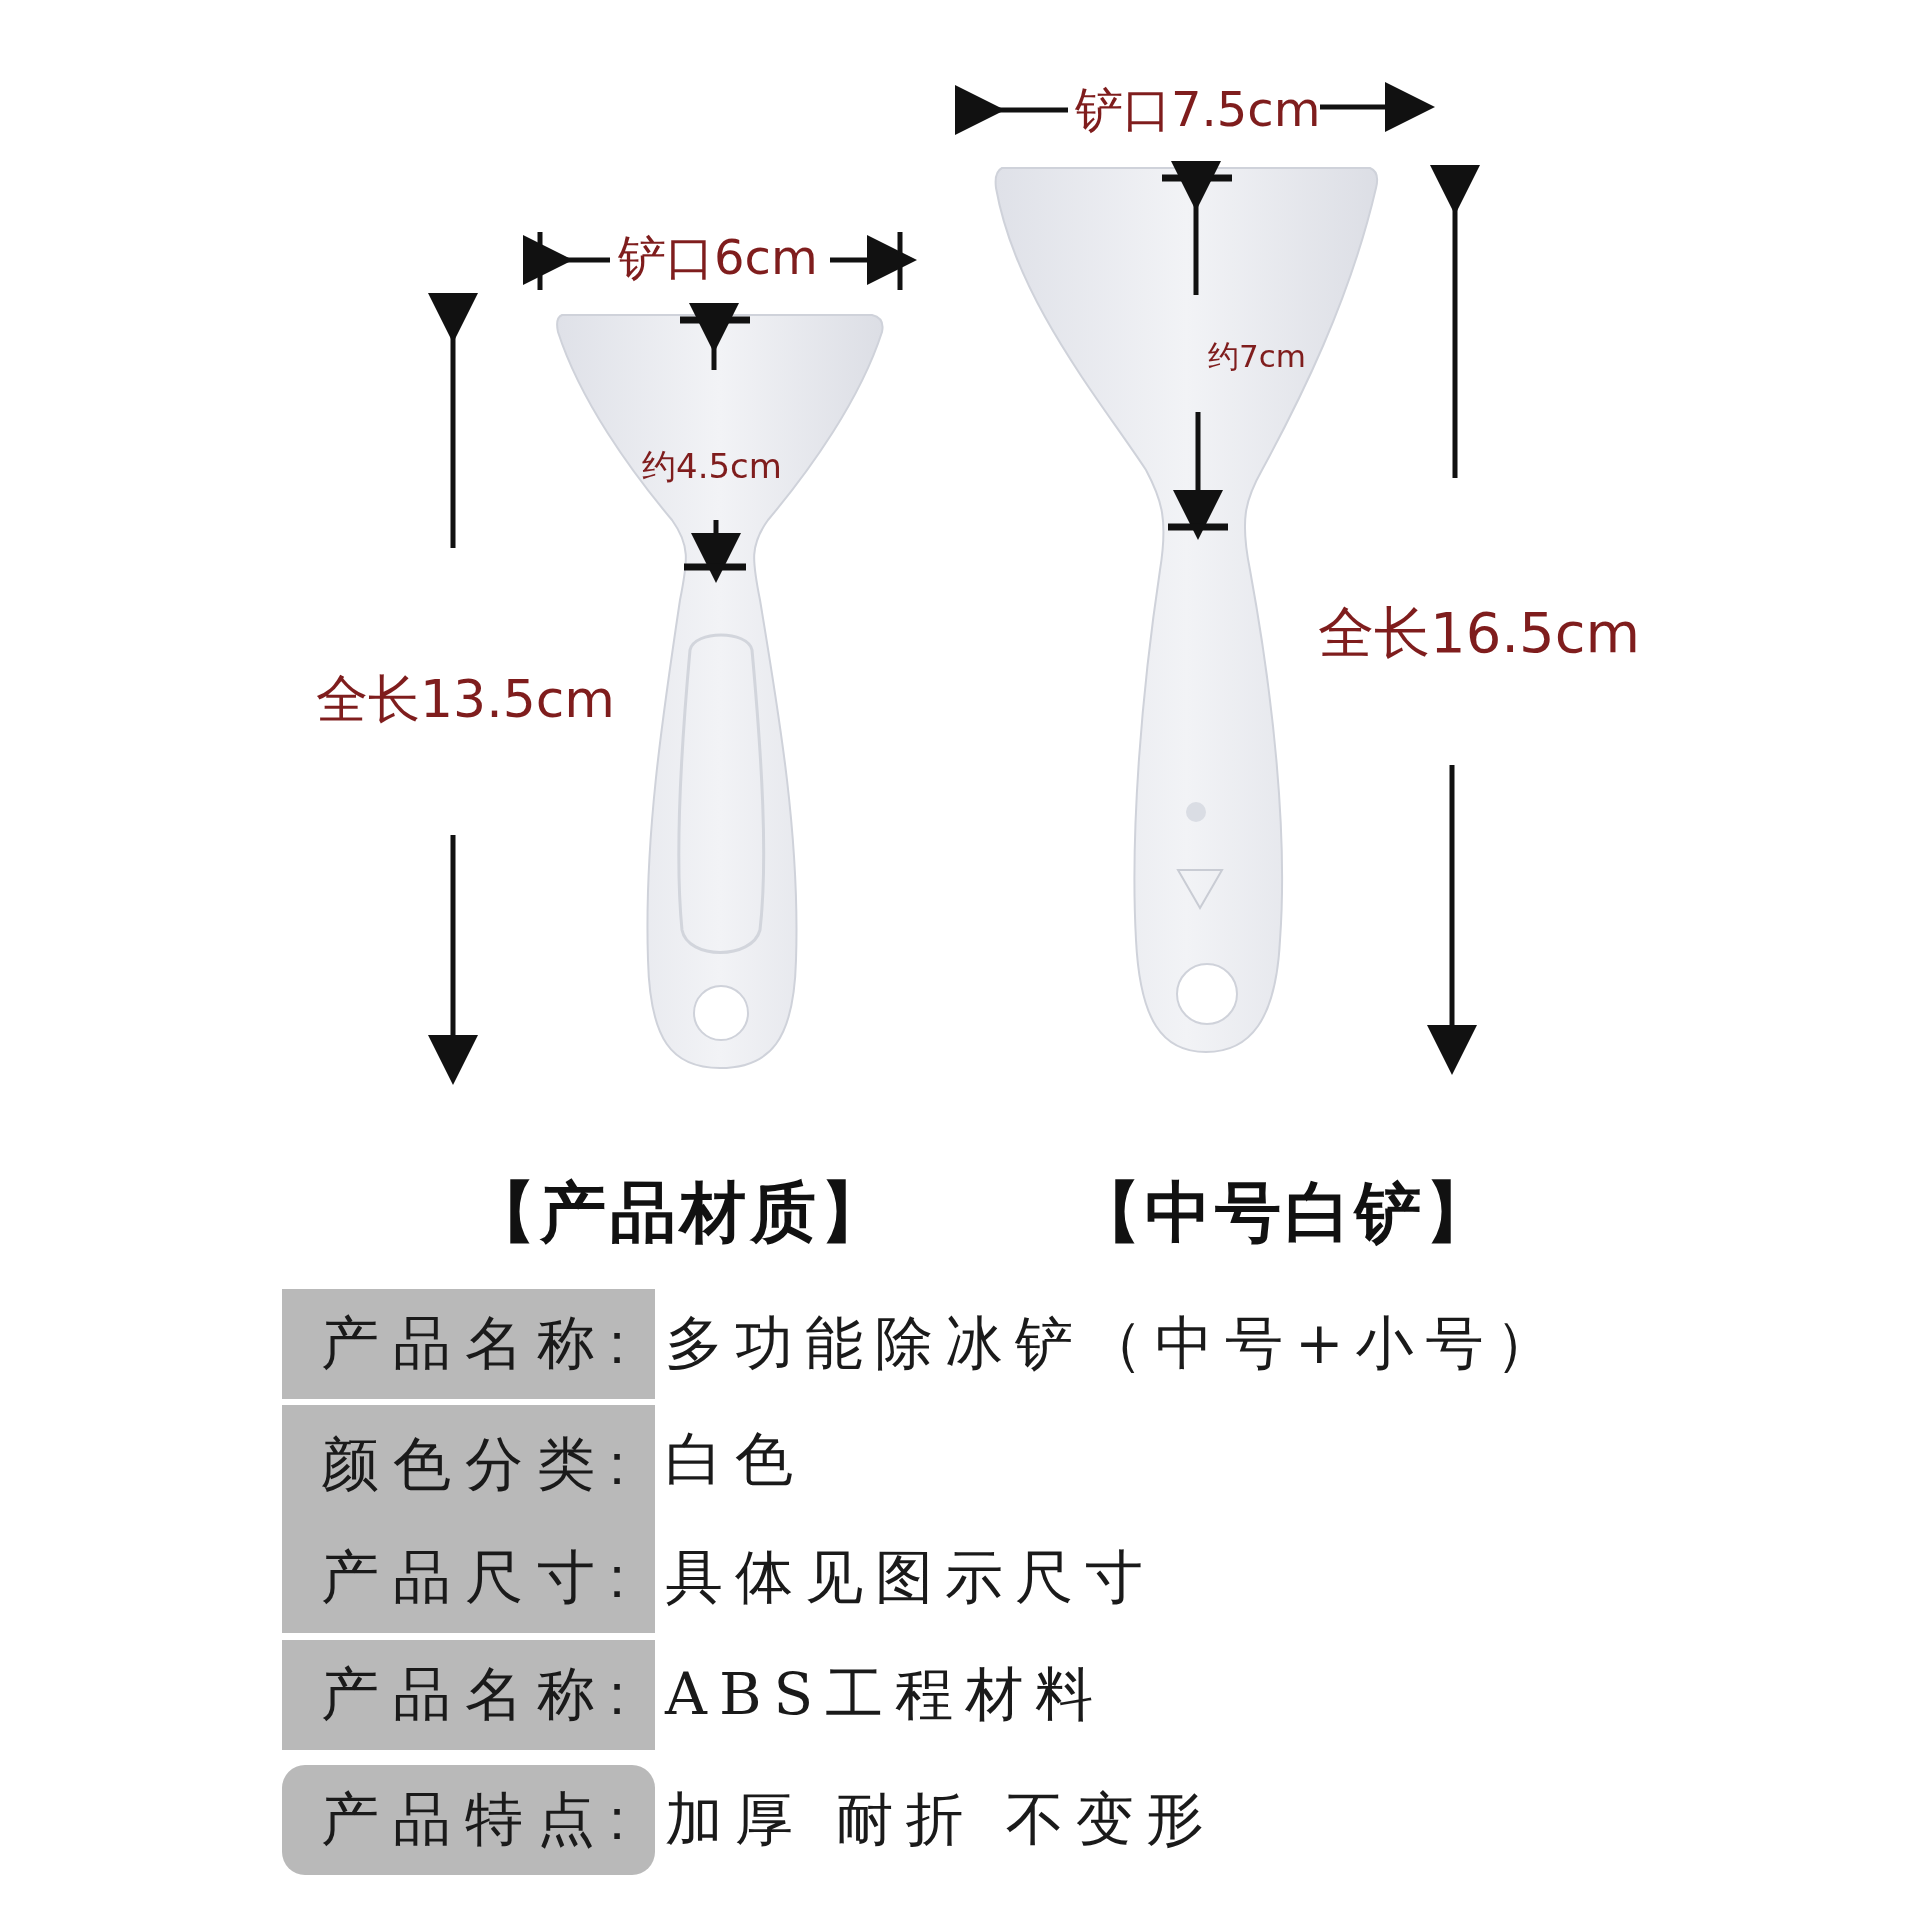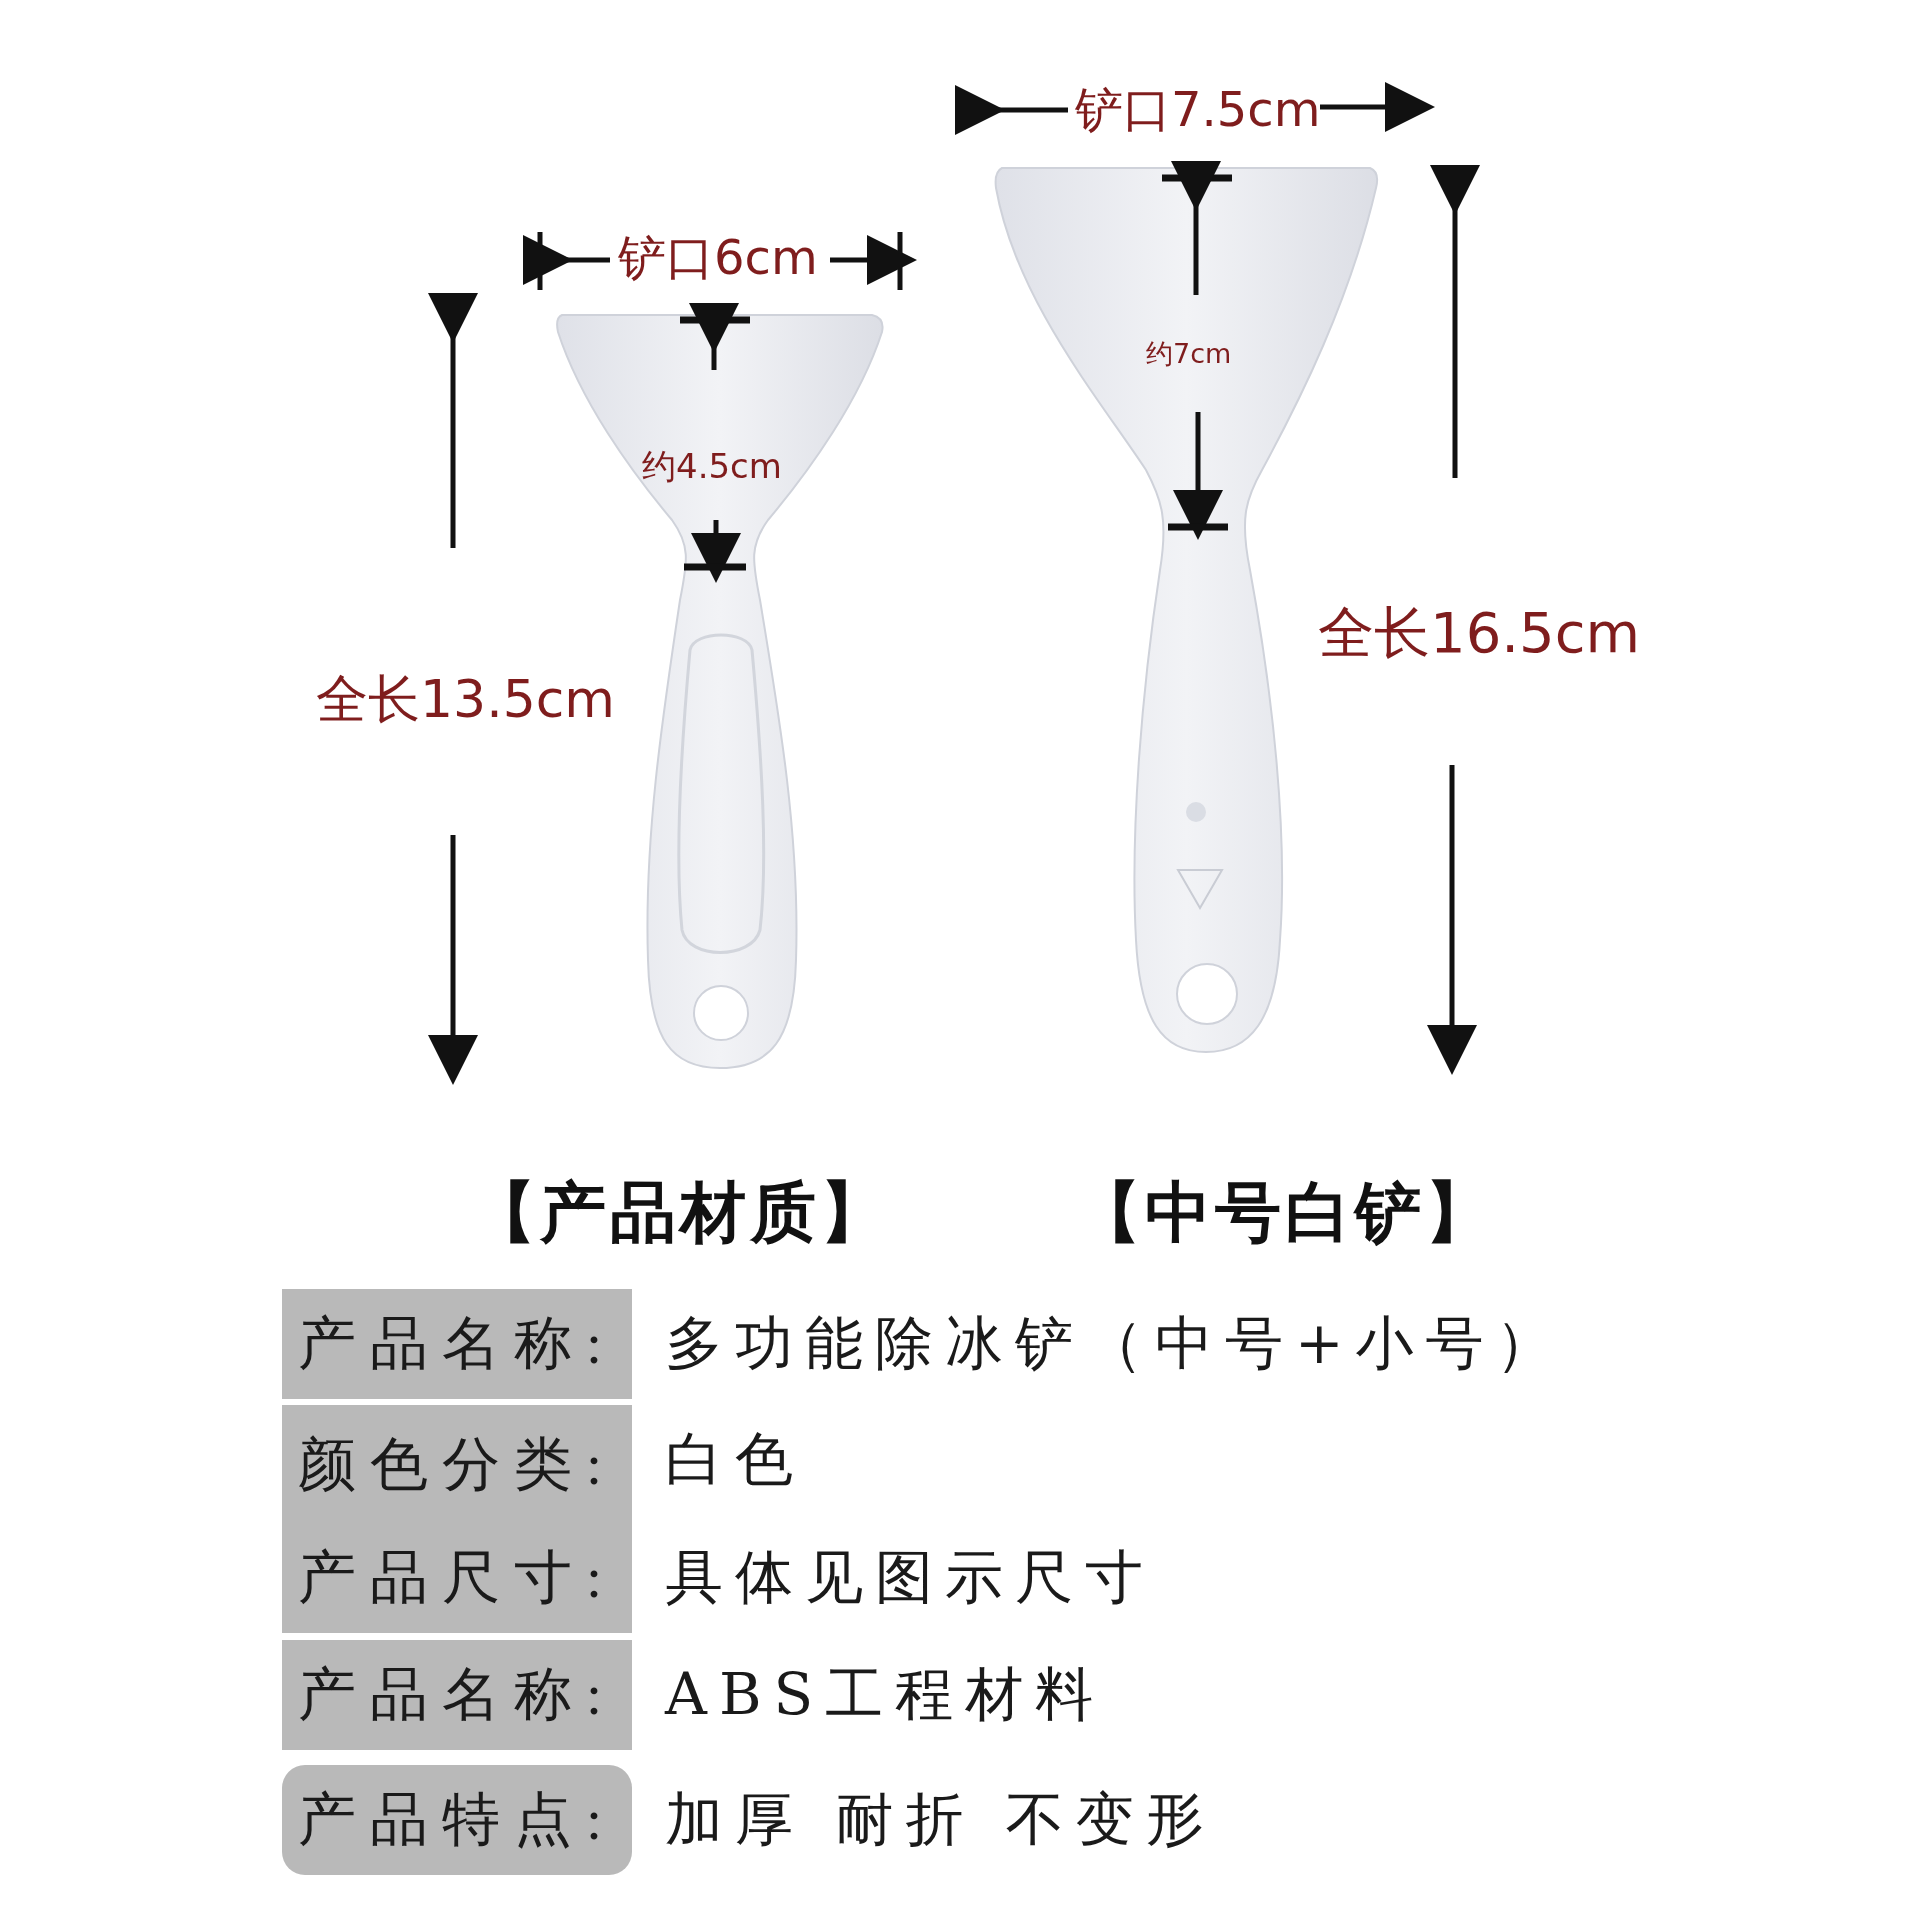--- a/index.html
+++ b/index.html
@@ -1,20 +1,20 @@
 <!DOCTYPE html>
 <html><head>
 <meta charset="utf-8">
 <style>
   html,body{margin:0;padding:0;background:#fff;}
   body{width:1920px;height:1920px;position:relative;overflow:hidden;font-family:"DejaVu Sans",sans-serif;color:#111;}
   .abs{position:absolute;}
   .dim-text{font-family:"DejaVu Sans",sans-serif;color:#7f1d1d;white-space:nowrap;}
   .lbl{font-weight:bold;font-size:66px;letter-spacing:4px;white-space:nowrap;}
-  .row-key{position:absolute;left:282px;width:350px;background:#b9b9b9;display:flex;align-items:center;justify-content:center;font-family:Liberation Serif, serif;font-size:58px;letter-spacing:14px;color:#1a1a1a;}
+  .row-key{position:absolute;left:282px;width:350px;background:#b9b9b9;display:flex;align-items:center;justify-content:center;font-family:Liberation Sans, sans-serif;font-size:58px;letter-spacing:14px;color:#1a1a1a;padding-left:23px;}
   .row-val{position:absolute;left:665px;display:flex;align-items:center;font-family:"DejaVu Serif",serif;font-size:58px;letter-spacing:12px;color:#1a1a1a;white-space:nowrap;}
 </style>
 </head>
 <body>
 
 <svg class="abs" style="left:0;top:0" width="1920" height="1120" viewBox="0 0 1920 1120">
   <defs>
     <linearGradient id="g1" x1="0" x2="1" y1="0" y2="0">
       <stop offset="0" stop-color="#dfe1e8"></stop>
       <stop offset="0.5" stop-color="#f2f3f6"></stop>
@@ -65,21 +65,21 @@
     <line x1="1455" y1="190" x2="1455" y2="478" marker-start="url(#ah)"></line>
     <line x1="1452" y1="765" x2="1452" y2="1050" marker-end="url(#ah)"></line>
   </g>
 </svg>
 
 <div class="abs dim-text" style="left:618px;top:226px;font-size:48px;">铲口6cm</div>
 <div class="abs dim-text" style="left:642px;top:444px;font-size:34px;">约4.5cm</div>
 <div class="abs dim-text" style="left:316px;top:665px;font-size:52px;">全长13.5cm</div>
 
 <div class="abs dim-text" style="left:1075px;top:78px;font-size:48px;">铲口7.5cm</div>
-<div class="abs dim-text" style="left:1146px;top:336px;font-size:27px;">约7cm</div>
+<div class="abs dim-text" style="left:1208px;top:336px;font-size:31px;">约7cm</div>
 <div class="abs dim-text" style="left:1318px;top:596px;font-size:56px;">全长16.5cm</div>
 
 <div class="abs lbl" style="left:470px;top:1168px;">【产品材质】</div>
 <div class="abs lbl" style="left:1075px;top:1168px;">【中号白铲】</div>
 
 <div>
   <div class="row-key" style="top:1289px;height:110px;">产品名称:</div>
   <div class="row-val" style="top:1289px;height:110px;">多功能除冰铲（中号+小号）</div>
 
   <div class="row-key" style="top:1405px;height:120px;">颜色分类:</div>

